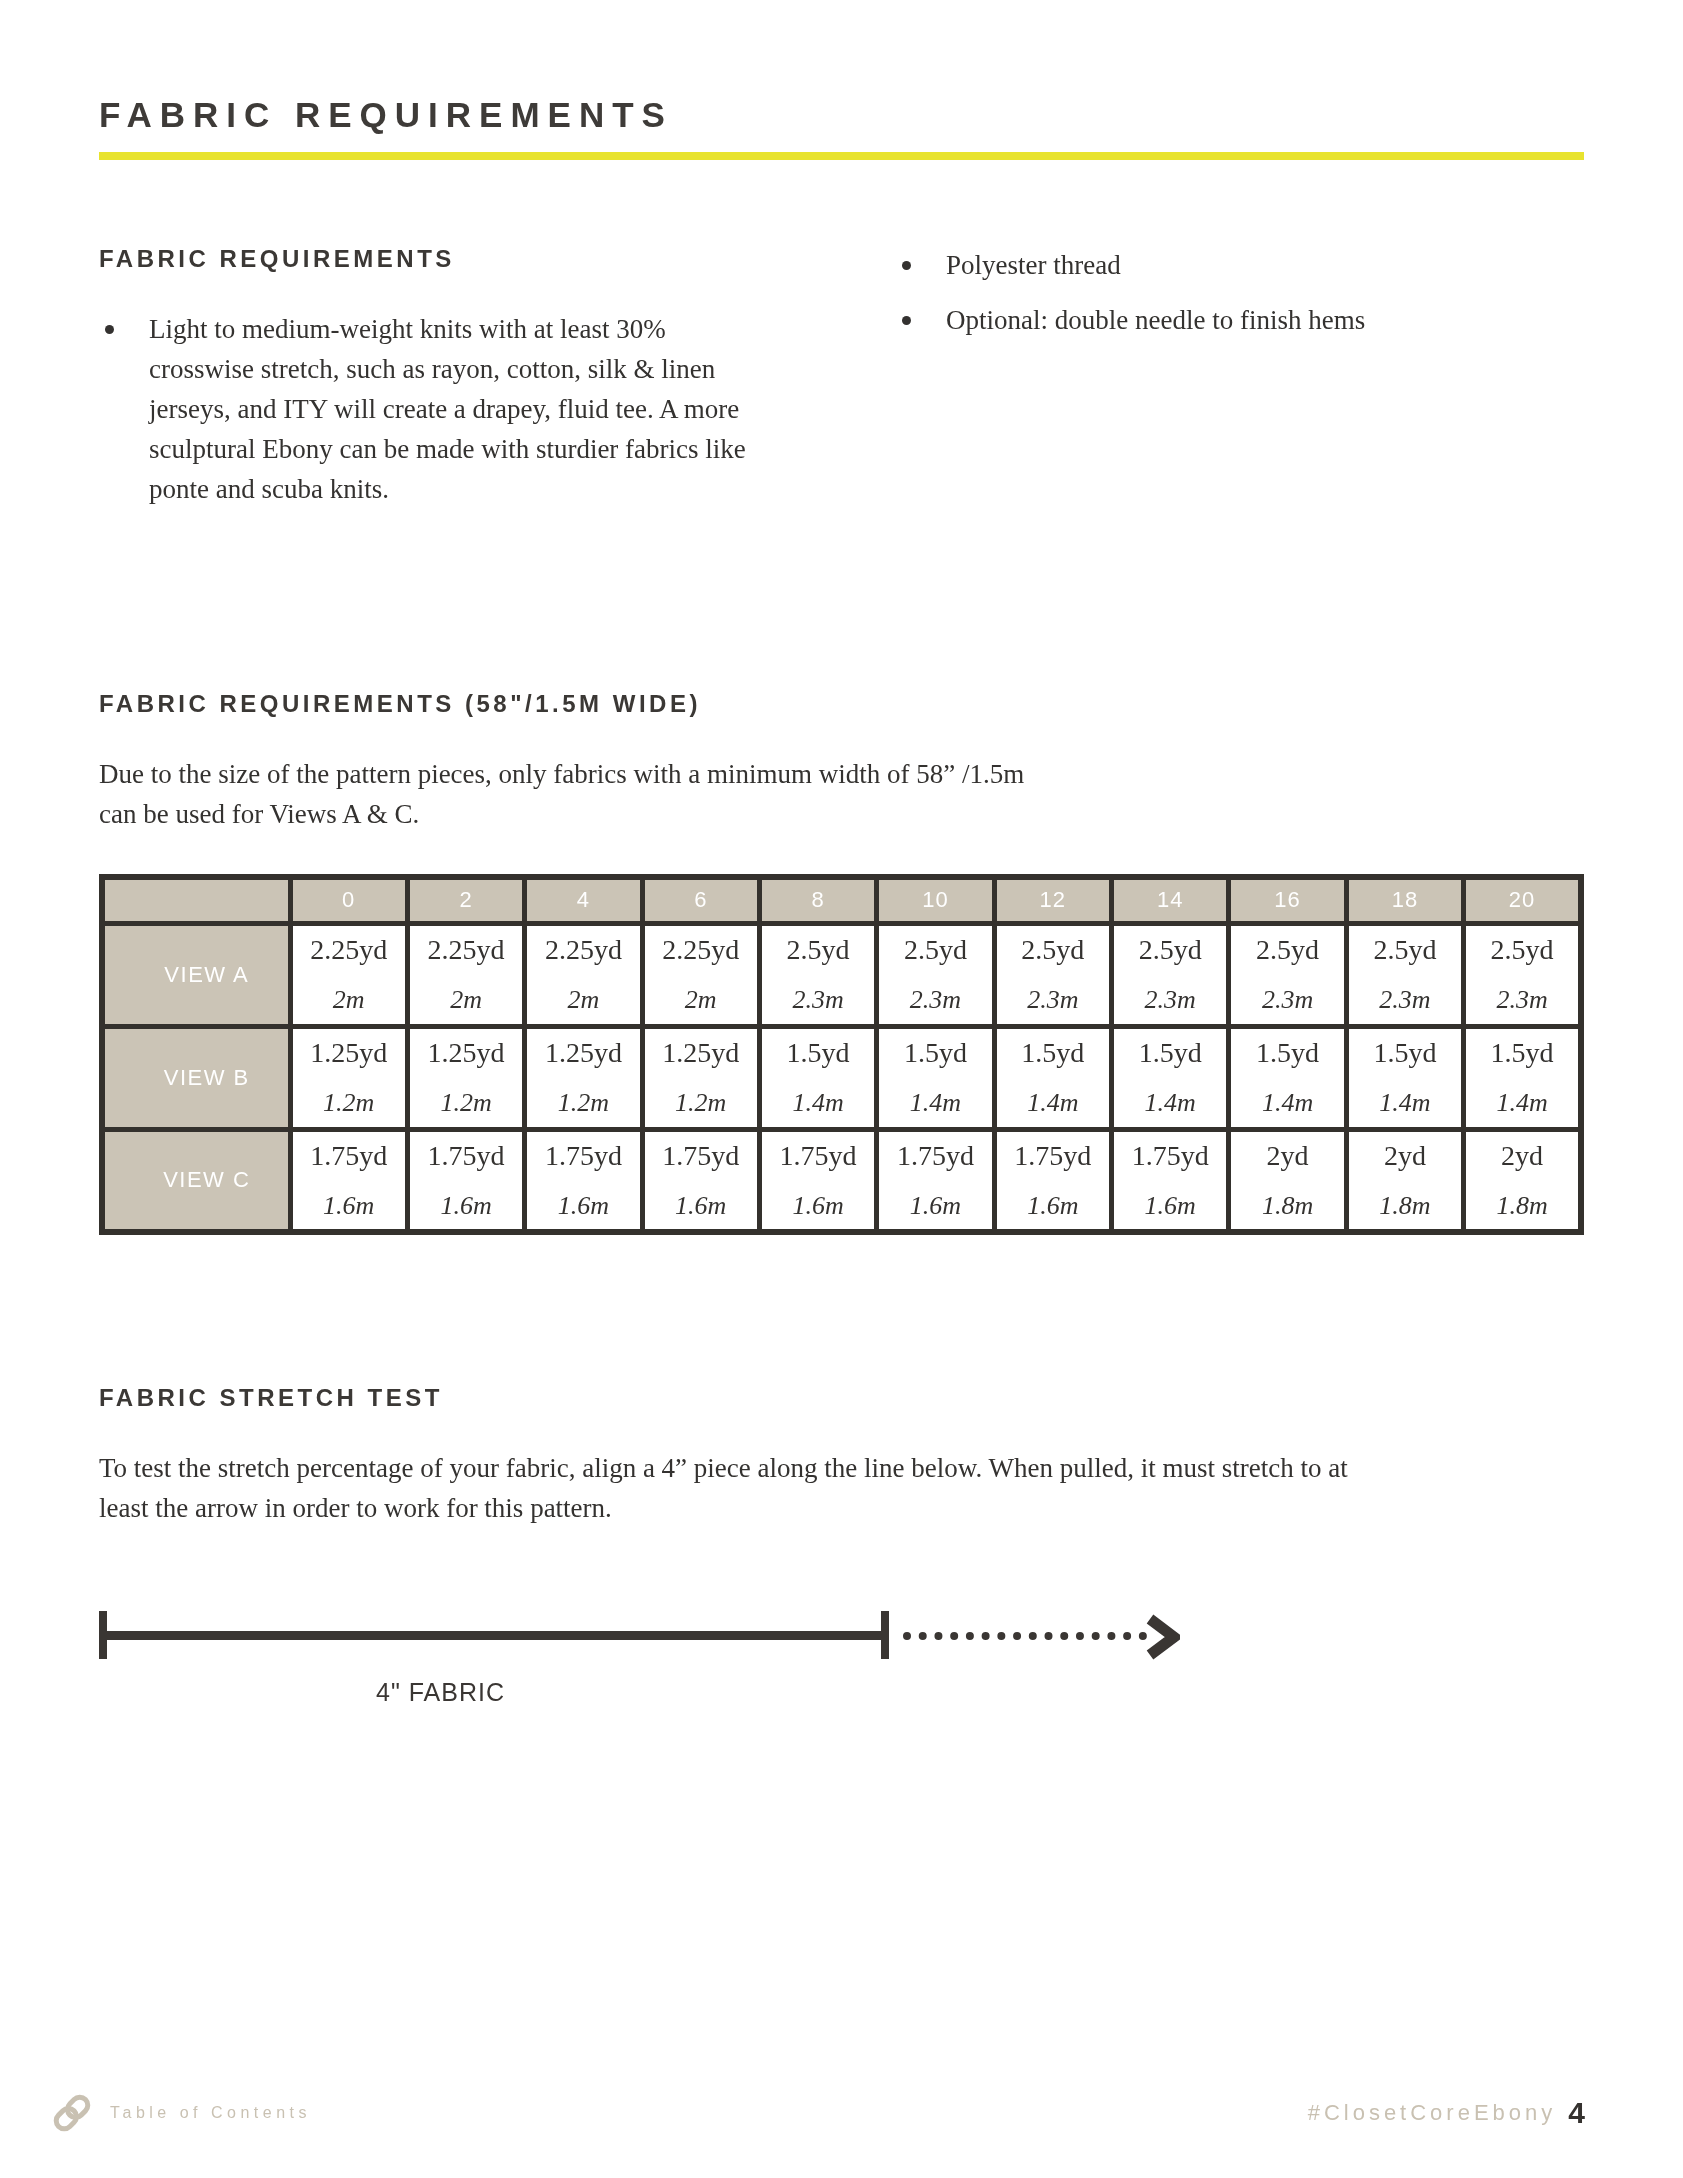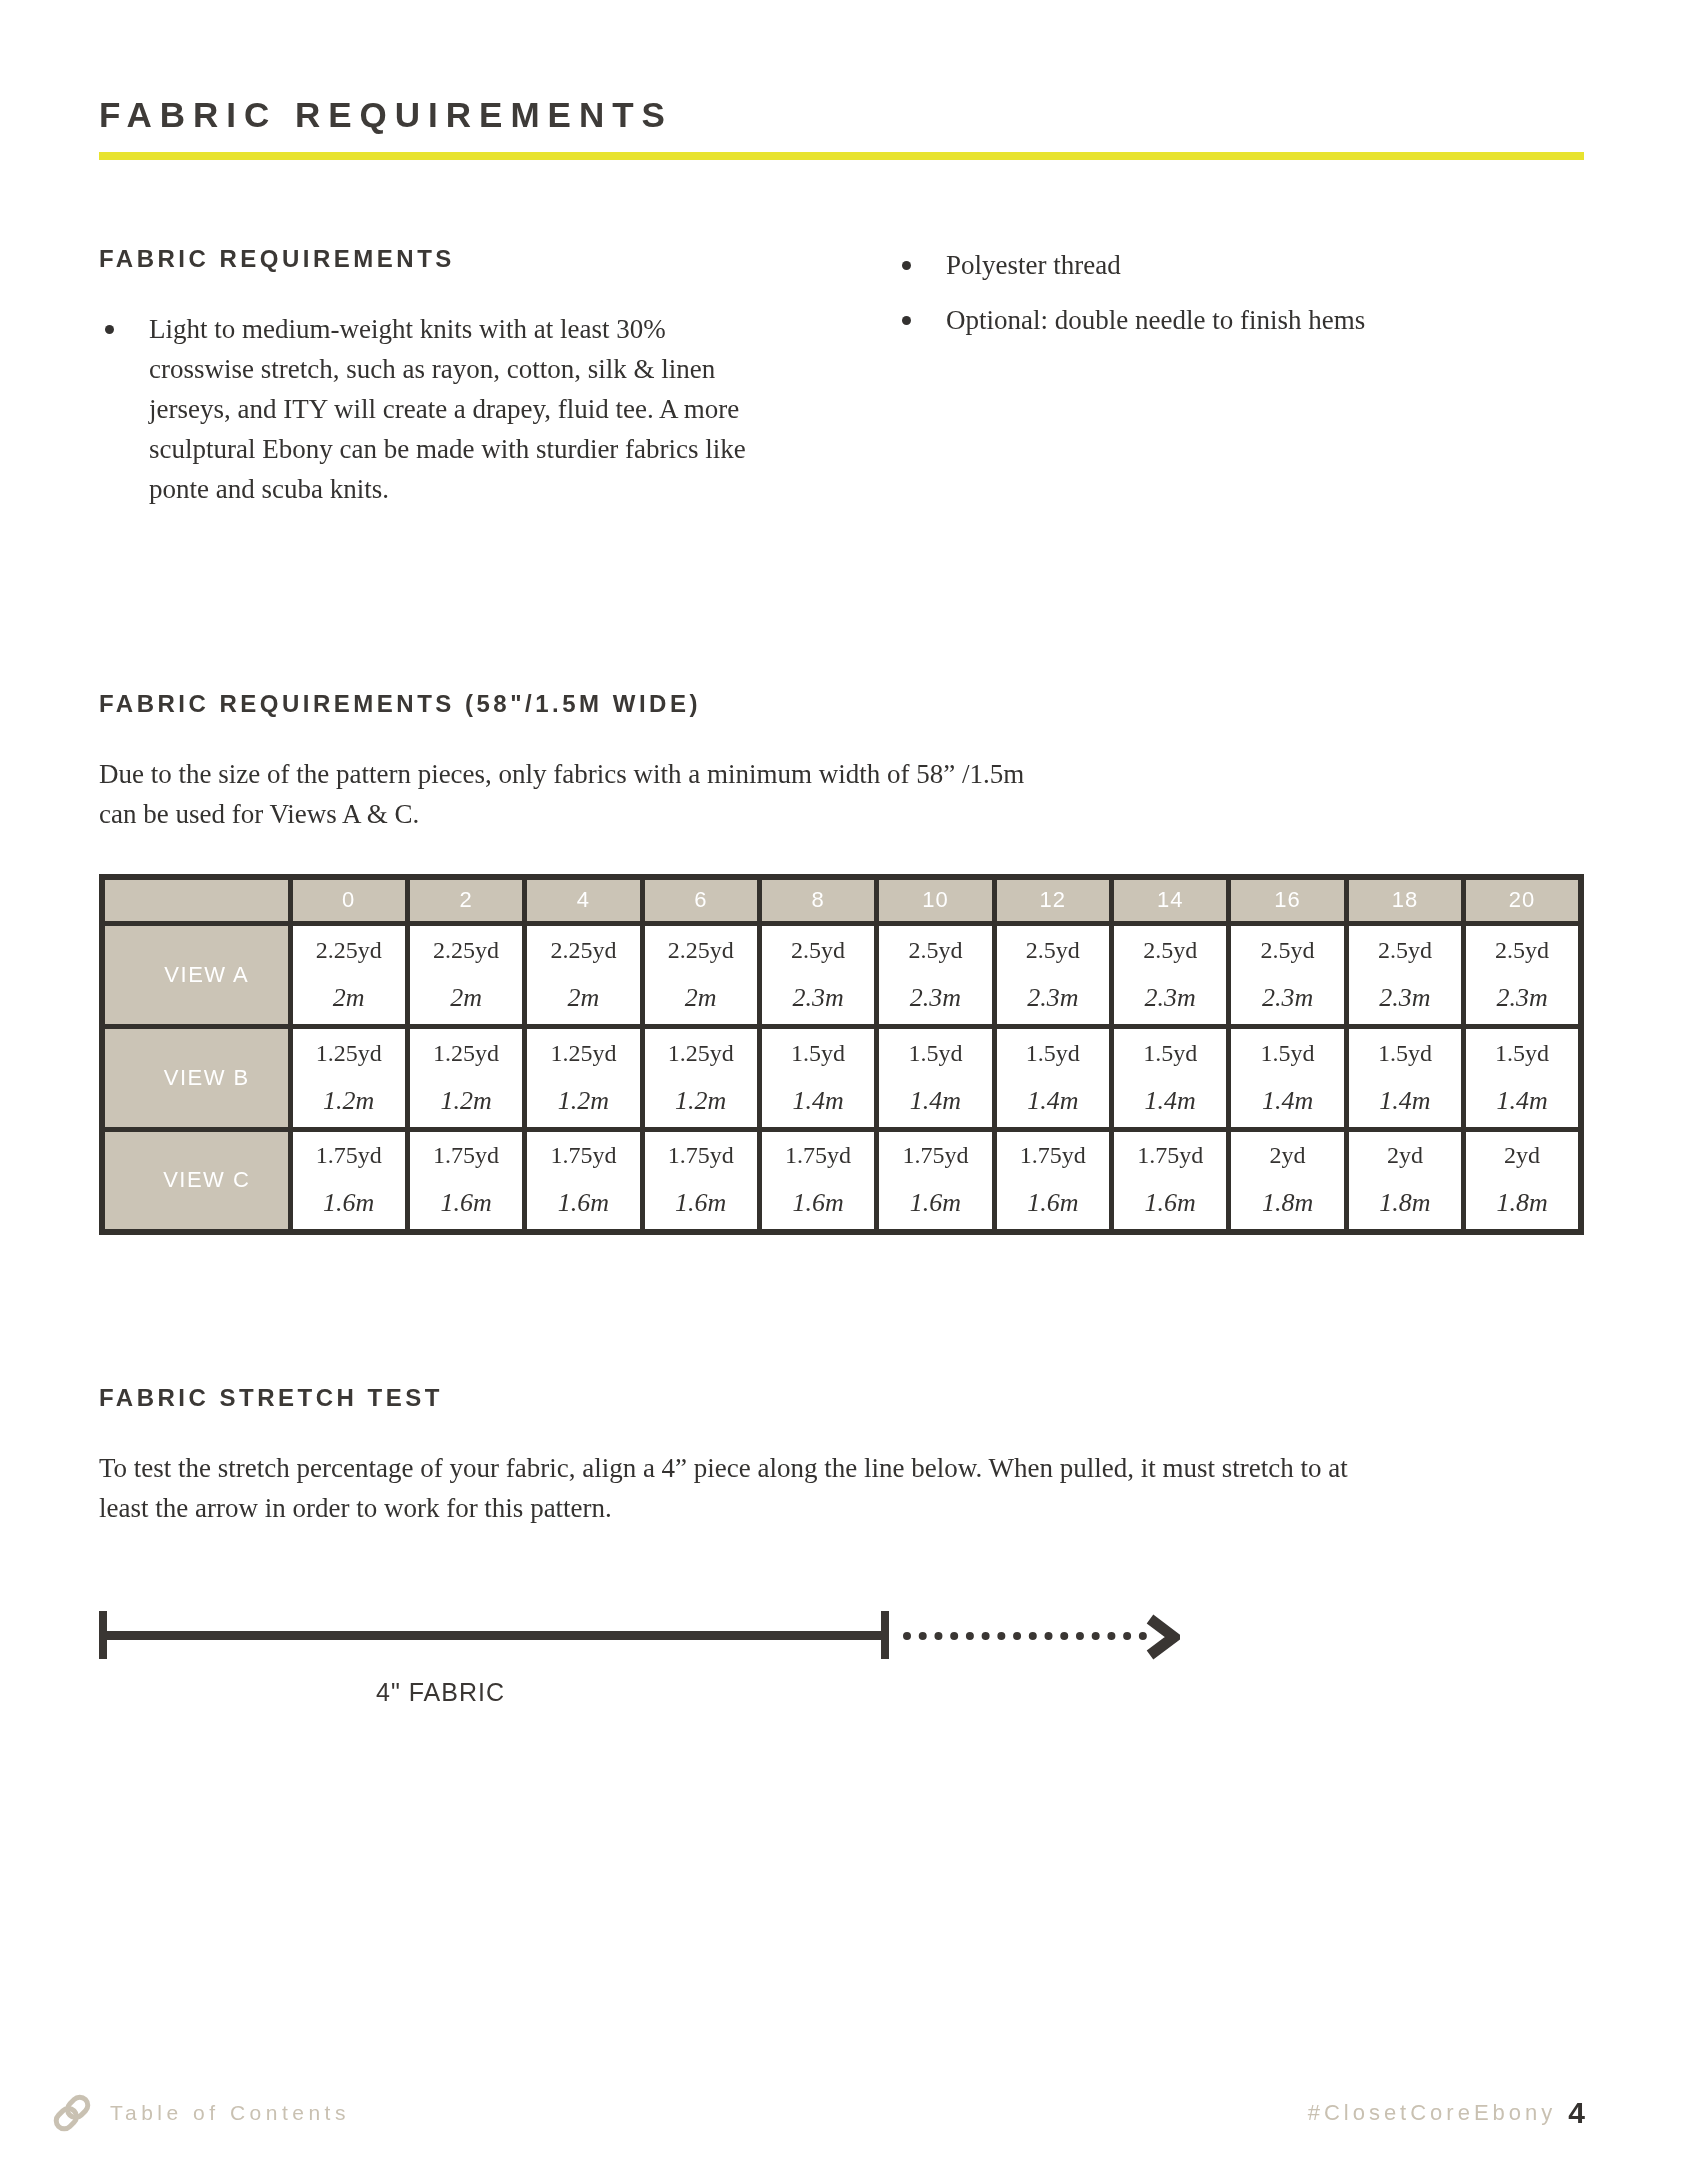--- a/index.html
+++ b/index.html
@@ -51,40 +51,40 @@
   .req-table th, .req-table td { border: 5px solid #34312d; }
   .req-table thead th {
     height: 46px; background: #cbc4b6; color: #ffffff;
     font-size: 22px; font-weight: 500; letter-spacing: 1px; text-align: center;
   }
   .req-table tbody td { height: 103px; background: #ffffff; text-align: center; vertical-align: middle; }
   .req-table td.view-cell {
     background: #cbc4b6; color: #ffffff; text-align: center;
     padding-left: 22px; font-size: 22px; font-weight: 500; letter-spacing: 1.5px;
   }
-  .yd { display: block; font-family: "Liberation Serif", serif; font-size: 24px; color: #343230; }
+  .yd { display: block; font-family: "Liberation Serif", serif; font-size: 28px; color: #343230; }
   .m  { display: block; font-family: "Liberation Serif", serif; font-style: italic; font-size: 26px; color: #343230; margin-top: 19px; }
 
   
   .stretch-heading { margin-top: 149px; }
   .stretch-intro { margin: 18px 0 0; max-width: 1277px; }
   .sg { position: relative; height: 139px; margin-top: 83px; }
   .sg-bar { position: absolute; left: 0; top: 20px; width: 790px; height: 9px; background: #3a3633; }
   .sg-cap { position: absolute; top: 0; width: 8px; height: 48px; background: #3a3633; }
   .sg-cap.left { left: 0; }
   .sg-cap.right { left: 782px; }
   .sg-dots { position: absolute; left: 804px; top: 21px; width: 244px; height: 0; border-top: 8px dotted #3a3633; }
   .sg-arrow { position: absolute; left: 1047px; top: 3px; }
   .sg-note { position: absolute; left: 1089px; top: -8px; font-size: 26px; font-weight: 500; line-height: 41px; letter-spacing: 0.3px; color: #3a3633; }
   .sg-label { position: absolute; left: 277px; top: 67px; font-size: 25px; font-weight: 500; letter-spacing: 1px; color: #3a3633; }
 
   
   .footer { position: absolute; top: 2091px; left: 50px; width: 1535px; display: flex; align-items: center; }
   .footer-link { display: flex; align-items: center; cursor: pointer; }
-  .toc-label { margin-left: 16px; font-size: 21px; letter-spacing: 4.5px; color: #c9c1b2; }
+  .toc-label { margin-left: 16px; font-size: 16px; letter-spacing: 4.5px; color: #c9c1b2; }
   .footer-right { margin-left: auto; display: flex; align-items: center; }
   .hashtag { font-size: 22px; letter-spacing: 4px; color: #c9c1b2; }
   .page-number { margin-left: 12px; font-size: 30px; font-weight: 700; color: #35322f; }
 </style>
 </head>
 <body>
 
 <div class="content">
 
   <h1 class="page-title">FABRIC REQUIREMENTS</h1>

